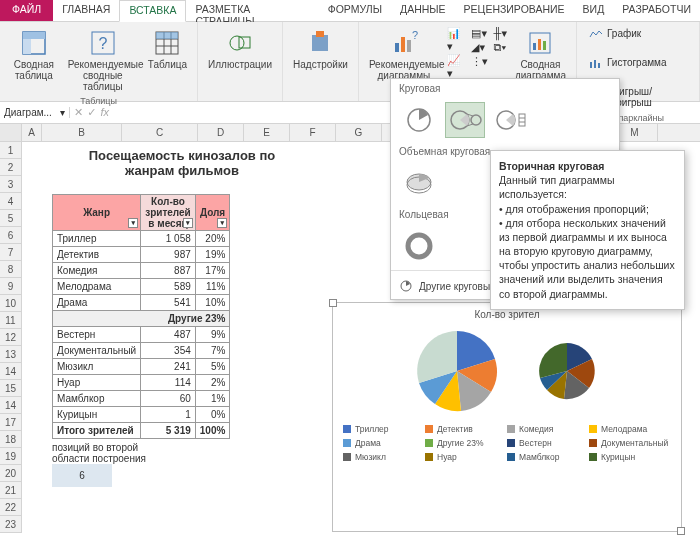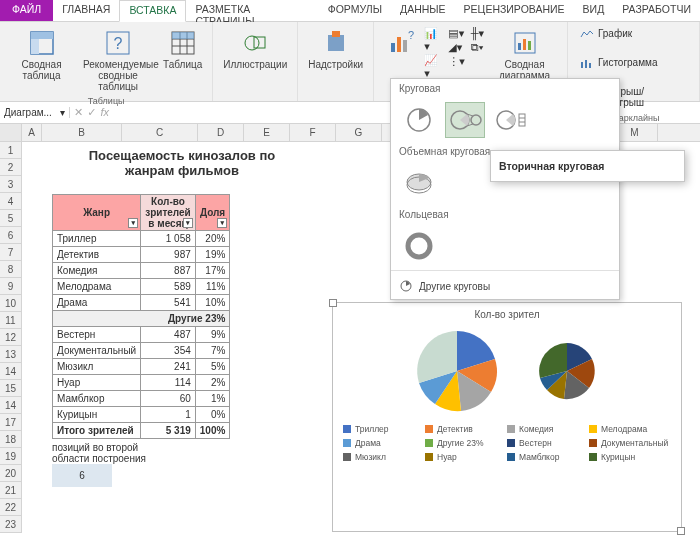--- a/index.html
+++ b/index.html
@@ -1,21 +1,21 @@
 <!DOCTYPE html>
 <html><head>
 <meta charset="utf-8">
 <style>
 * { box-sizing: border-box; margin: 0; padding: 0; font-family: 'Segoe UI', Tahoma, sans-serif; }
 body { width: 700px; height: 544px; background: #fff; font-size: 11px; color: #333; overflow: hidden; }
 
 
 .tabs { display: flex; background: #fff; border-bottom: 1px solid #d4d4d4; height: 22px; }
 .tab { padding: 3px 9px; font-size: 10.5px; color: #444; cursor: pointer; }
-.tab.file { background: #a21caf; color: #fff; padding: 3px 12px; }
+.tab.file { background: #be185d; color: #fff; padding: 3px 12px; }
 .tab.active { background: #fff; border: 1px solid #d4d4d4; border-bottom: 1px solid #fff; color: #217346; margin-bottom: -1px; }
 
 
 .ribbon { display: flex; background: #f1f1f1; border-bottom: 1px solid #d4d4d4; height: 80px; position: relative; }
 .rgroup { display: flex; flex-direction: column; align-items: center; padding: 3px 6px; border-right: 1px solid #e0e0e0; }
 .rgroup-items { display: flex; gap: 2px; flex: 1; }
 .rgroup-label { font-size: 9px; color: #666; padding-top: 2px; }
 .rbtn { display: flex; flex-direction: column; align-items: center; padding: 2px 4px; cursor: pointer; }
 .rbtn-icon { width: 32px; height: 32px; display: flex; align-items: center; justify-content: center; }
 .rbtn-label { font-size: 10px; color: #444; text-align: center; line-height: 1.1; max-width: 70px; }
@@ -168,20 +168,21 @@
     <div class="rgroup-items">
       <div class="rbtn">
         <div class="rbtn-icon">
             <svg width="28" height="28">
               <rect x="5" y="14" width="4" height="9" fill="#4a7db5"></rect>
               <rect x="11" y="8" width="4" height="15" fill="#ed7d31"></rect>
               <rect x="17" y="11" width="4" height="12" fill="#a5a5a5"></rect>
               <text x="22" y="10" font-size="11" fill="#4a7db5">?</text>
             </svg>
           </div>
+        <div class="rbtn-label">Рекомендуемые диаграммы</div>
       </div>
       <div style="display:flex;flex-direction:column;gap:1px;padding:2px;">
         <div>📊▾</div>
         <div>📈▾</div>
         <div style="background:#c8e0c8;border:1px solid #7fb77f;padding:0 2px;">◔▾</div>
       </div>
       <div style="display:flex;flex-direction:column;gap:1px;padding:2px;">
         <div>▤▾</div>
         <div>◢▾</div>
         <div>⋮▾</div>
@@ -285,20 +286,23 @@
     <svg width="14" height="14">
         <circle cx="7" cy="7" r="5" fill="none" stroke="#666"></circle>
         <path d="M7 7 L7 2 A5 5 0 0 1 11 5 Z" fill="#666"></path>
       </svg>
     <span>Другие круговы</span>
   </div>
 </div>
 
 <div class="tooltip">
   <div class="tooltip-title">Вторичная круговая</div>
+  <div style="white-space:pre-line;">Данный тип диаграммы используется:
+• для отображения пропорций;
+• для отбора нескольких значений из первой диаграммы и их выноса на вторую круговую диаграмму, чтобы упростить анализ небольших значений или выделить значения со второй диаграммы.</div>
 </div>
 
 <div class="fbar">
   <div class="fbar-name">
       <span>Диаграм...</span>
       <span>▾</span>
     </div>
   <div class="fbar-btns">
     <span>✕</span>
     <span>✓</span>

